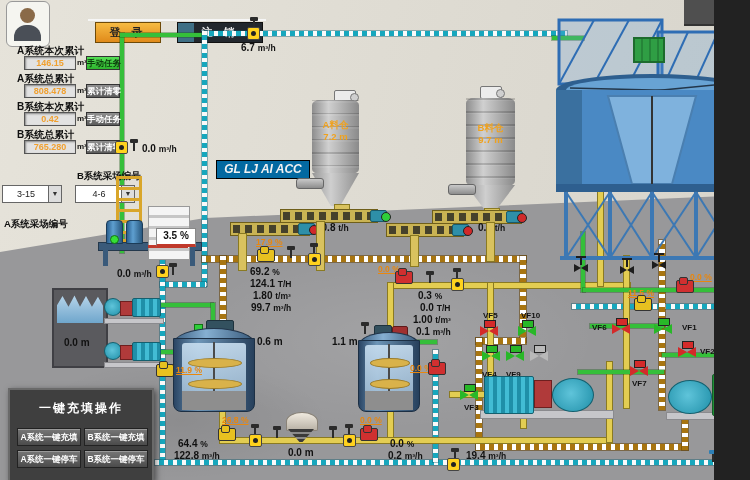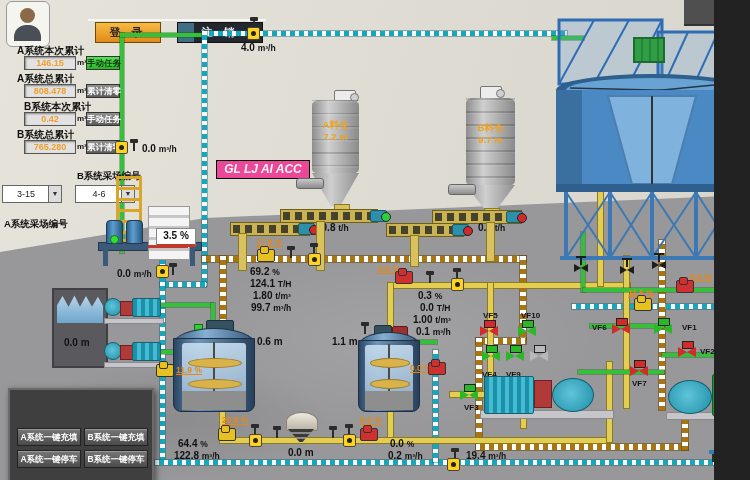--- a/index.html
+++ b/index.html
@@ -79,21 +79,21 @@
   .ribbed{background:repeating-linear-gradient(90deg,#1f8fa8 0 4px,#42bcd4 4px 8px);border:1px solid #14606f;border-radius:2px;}
   .ribbedg{background:repeating-linear-gradient(90deg,#1f8f36 0 4px,#3ecf58 4px 8px);border:1px solid #146028;border-radius:2px;}
   .redblk{background:#b03a3a;border:1px solid #6e1f1f;}
   .volute{background:radial-gradient(circle at 45% 45%,#5fc4da,#1f8fa8);border:1px solid #14606f;border-radius:50%;}
   .hopdome{background:linear-gradient(180deg,#f0eadf,#b9b2a6);border-radius:50% 50% 8% 8%;border:1px solid #8a8378;}
   .hopfun{background:repeating-linear-gradient(180deg,#3a3a3a 0 3px,#8a8a8a 3px 5px);clip-path:polygon(0 0,100% 0,56% 100%,44% 100%);}
   .ladder{border:3px solid #d9a62a;background:repeating-linear-gradient(180deg,transparent 0 8px,#d9a62a 8px 11px);}
   .whtank{background:repeating-linear-gradient(180deg,#f4f4f4 0 8px,#c6c6c6 8px 11px);border:1px solid #999;}
   .box35{background:#fff;border:1px solid #888;border-bottom:3px solid #c0392b;font-size:10px;font-weight:bold;color:#111;text-align:center;line-height:13px;}
   .disp{background:#fff;border:2px solid #444;font-size:14px;font-weight:bold;color:#111;text-align:center;}
-  .marq{background:#ec4899;border:1px solid #000;color:#f2f2f2;font-size:12px;font-weight:bold;font-style:italic;text-align:center;overflow:hidden;}
+  .marq{background:#0369a1;border:1px solid #000;color:#f2f2f2;font-size:12px;font-weight:bold;font-style:italic;text-align:center;overflow:hidden;}
   
   .btn-login{background:linear-gradient(#f6bb43,#e08a1a);border:1px solid #6e4a08;color:#222;font-size:11px;font-weight:bold;text-align:center;line-height:18px;letter-spacing:4px;cursor:pointer;}
   .btn-logout{background:#23282e;border:1px solid #111;color:#eee;font-size:11px;font-weight:bold;text-align:center;line-height:18px;letter-spacing:4px;cursor:pointer;}
   .btn-logout::before{content:"";position:absolute;left:0;top:0;width:16px;height:100%;background:#3f6f85;}
   .avatar{background:#f5f5f0;border:1px solid #999;border-radius:6px;}
   .avatar::before{content:"";position:absolute;left:13px;top:6px;width:15px;height:15px;border-radius:50%;background:#8a6a48;}
   .avatar::after{content:"";position:absolute;left:7px;top:23px;width:27px;height:16px;border-radius:12px 12px 0 0;background:#4a4f57;}
   
   #ops{background:#3f3f3f;border:2px solid #6a6a6a;box-shadow:2px 2px 6px rgba(0,0,0,.5);}
   #ops .title{color:#fff;font-size:12px;font-weight:bold;text-align:center;letter-spacing:2px;}
@@ -160,21 +160,21 @@
   <div class="abs cnlbl" style="left:17px;top:44px;">A系统本次累计</div>
   <div class="abs inp" style="left:24px;top:56px;width:50px;height:12px;">146.15</div>
   <div class="abs lbl" style="left:77px;top:58px;font-size:8px;">m³</div>
   <div class="abs btn-sm btn-grn" style="left:86px;top:56px;width:32px;height:12px;">手动任务</div>
 
   <div class="abs cnlbl" style="left:17px;top:72px;">A系统总累计</div>
   <div class="abs inp" style="left:24px;top:84px;width:50px;height:12px;">808.478</div>
   <div class="abs lbl" style="left:77px;top:86px;font-size:8px;">m³</div>
   <div class="abs btn-sm" style="left:86px;top:84px;width:32px;height:12px;">累计清零</div>
 
-  <div class="abs cnlbl" style="left:24px;top:100px;">B系统本次累计</div>
+  <div class="abs cnlbl" style="left:17px;top:100px;">B系统本次累计</div>
   <div class="abs inp" style="left:24px;top:112px;width:50px;height:12px;">0.42</div>
   <div class="abs lbl" style="left:77px;top:114px;font-size:8px;">m³</div>
   <div class="abs btn-sm" style="left:86px;top:112px;width:32px;height:12px;">手动任务</div>
 
   <div class="abs cnlbl" style="left:17px;top:128px;">B系统总累计</div>
   <div class="abs inp" style="left:24px;top:140px;width:50px;height:12px;">765.280</div>
   <div class="abs lbl" style="left:77px;top:142px;font-size:8px;">m³</div>
   <div class="abs btn-sm" style="left:86px;top:140px;width:32px;height:12px;">累计清零</div>
 
   <div class="abs cnlbl" style="left:4px;top:170px;font-size:9.5px;margin-top:48px;">A系统采场编号</div>
@@ -183,21 +183,21 @@
   <div class="abs ddar" style="left:48px;top:185px;width:12px;height:16px;">▼</div>
   <div class="abs dd" style="left:75px;top:185px;width:46px;height:16px;">4-6</div>
   <div class="abs ddar" style="left:121px;top:185px;width:12px;height:16px;">▼</div>
 
   <div class="abs fm" style="left:115px;top:141px;"></div>
   <div class="abs sn" style="left:129px;top:139px;"></div>
   <div class="abs lbl" style="left:142px;top:143px;"><span>0.0</span> <span class="u">m³/h</span></div>
 
   <div class="abs sn" style="left:249px;top:17px;"></div>
   <div class="abs fm" style="left:247px;top:27px;"></div>
-  <div class="abs lbl" style="left:241px;top:42px;"><span>4.0</span> <span class="u">m³/h</span></div>
+  <div class="abs lbl" style="left:241px;top:42px;"><span>6.7</span> <span class="u">m³/h</span></div>
 
   <div class="abs lbl" style="left:117px;top:268px;"><span>0.0</span> <span class="u">m³/h</span></div>
   <div class="abs fm" style="left:156px;top:265px;"></div>
   <div class="abs sn" style="left:168px;top:263px;"></div>
 
   <div class="abs marq" style="left:216px;top:160px;width:92px;height:17px;line-height:17px;">GL LJ AI ACC</div>
 
   <div class="abs smotor" style="left:334px;top:90px;width:20px;height:11px;"></div>
   <div class="abs silo" style="left:312px;top:100px;width:47px;height:74px;">
       <div class="bands"></div>
@@ -474,18 +474,19 @@
   <div class="abs hpbase" style="left:480px;top:410px;width:132px;height:7px;"></div>
   <div class="abs ribbed" style="left:484px;top:376px;width:48px;height:36px;"></div>
   <div class="abs redblk" style="left:534px;top:380px;width:16px;height:26px;"></div>
   <div class="abs volute" style="left:552px;top:378px;width:40px;height:32px;"></div>
   <div class="abs hpbase" style="left:666px;top:412px;width:84px;height:6px;"></div>
   <div class="abs volute" style="left:668px;top:380px;width:42px;height:32px;"></div>
   <div class="abs ribbedg" style="left:712px;top:374px;width:34px;height:40px;"></div>
   <div class="abs redblk" style="left:744px;top:392px;width:6px;height:34px;"></div>
 
   <div id="ops" class="abs" style="left:8px;top:388px;width:142px;height:90px;">
+    <div class="title" style="margin-top:10px;">一键充填操作</div>
     <div class="abs opbtn" style="left:7px;top:38px;width:62px;height:16px;">A系统一键充填</div>
     <div class="abs opbtn" style="left:74px;top:38px;width:62px;height:16px;">B系统一键充填</div>
     <div class="abs opbtn" style="left:7px;top:60px;width:62px;height:16px;">A系统一键停车</div>
     <div class="abs opbtn" style="left:74px;top:60px;width:62px;height:16px;">B系统一键停车</div>
   </div>
 </div>
 
 </body></html>

